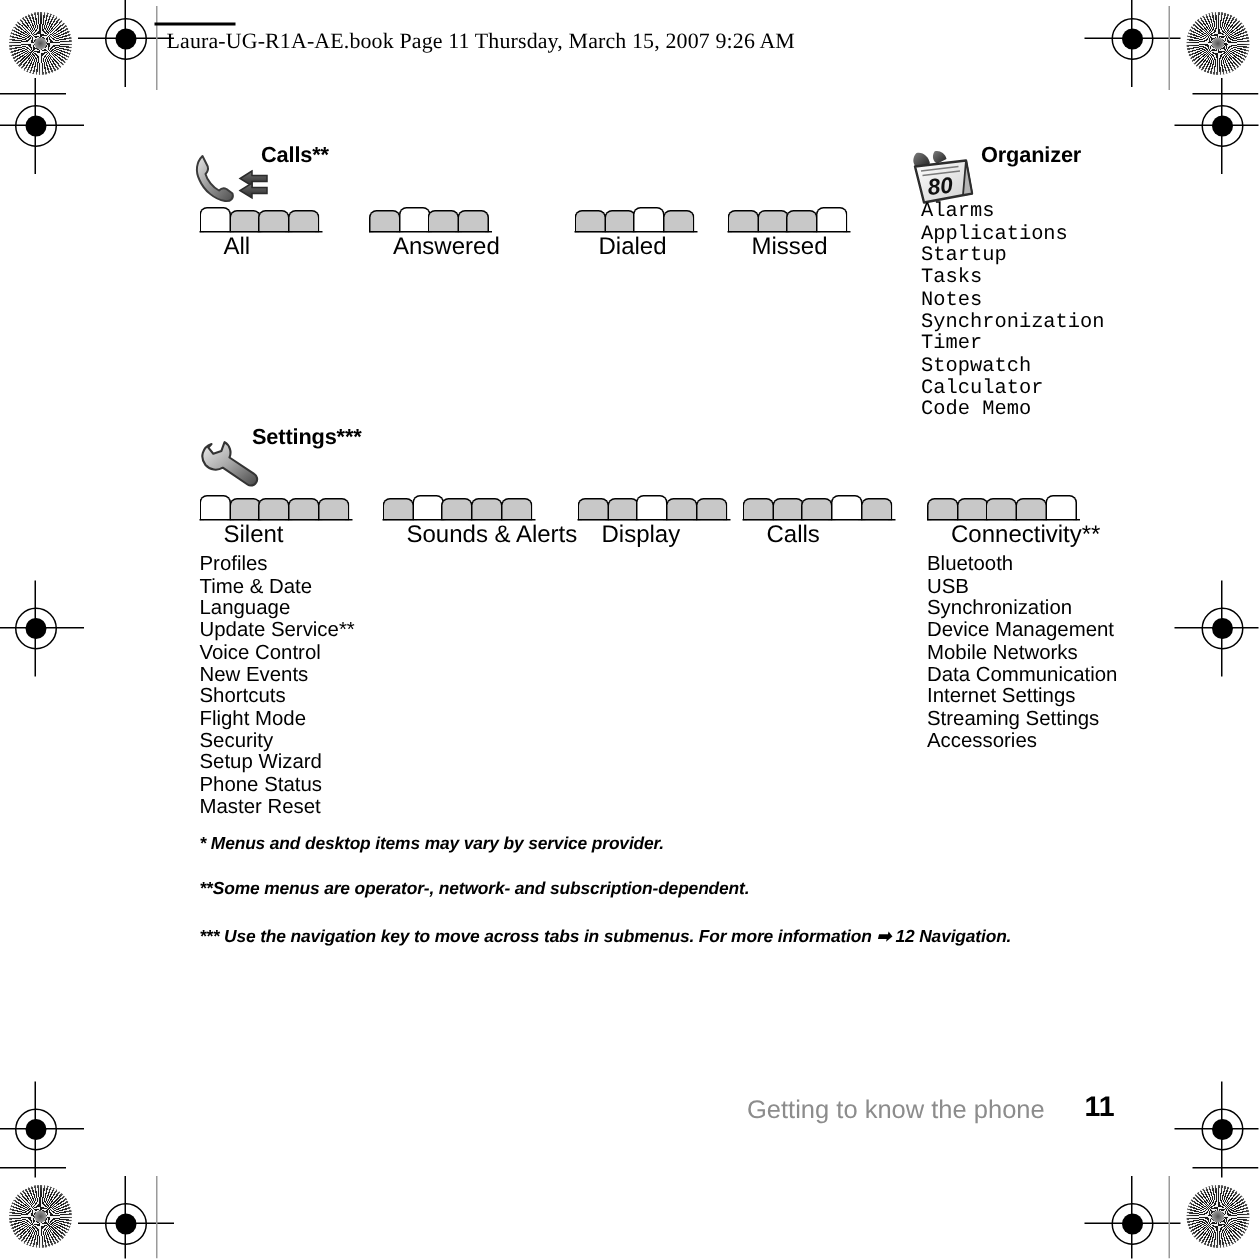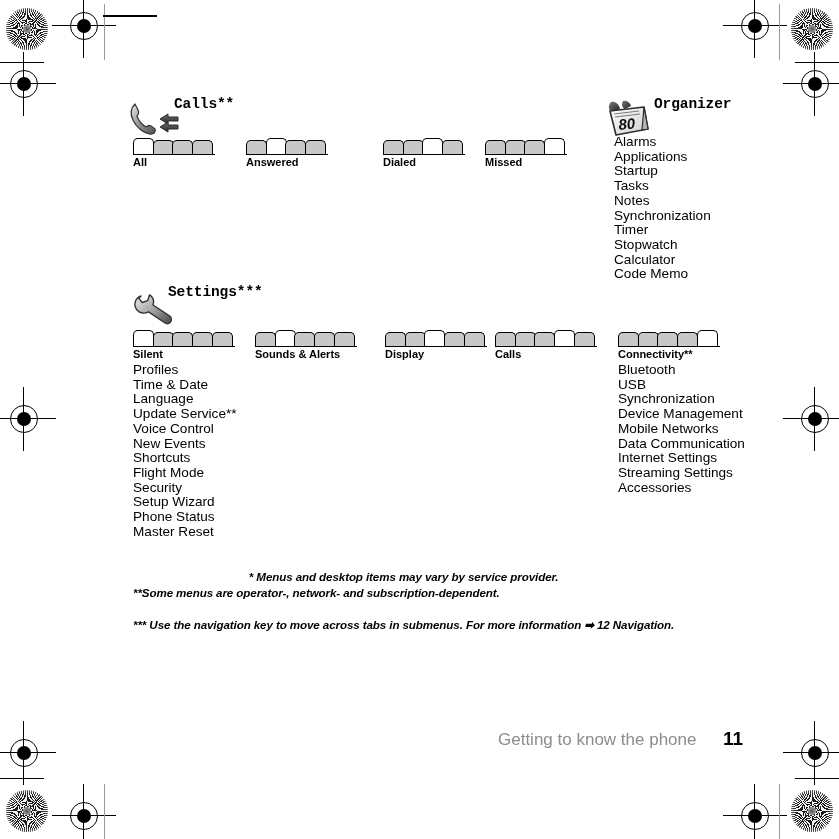--- a/index.html
+++ b/index.html
@@ -33,24 +33,24 @@
     border-radius:50%;background:#000;}
   .trimline{position:absolute;background:#000;}
   .greyline{position:absolute;background:#9a9a9a;}
 
   
   .hdr-rule{position:absolute;left:103px;top:15px;width:54px;height:1.6px;background:#000;}
   .hdr-text{position:absolute;left:111px;top:20px;font-size:14.6px;
     font-family:"Liberation Serif", serif;letter-spacing:.1px;white-space:nowrap;}
 
   
-  .sect-title{font-size:14.5px;font-weight:bold;letter-spacing:-.1px;font-family:Liberation Mono, monospace;}
+  .sect-title{font-size:14.5px;font-weight:bold;letter-spacing:-.1px;}
   .item{font-size:13.6px;line-height:14.7px;white-space:nowrap;}
   .col{position:absolute;}
-  .tabgroup-label{font-size:11px;font-weight:bold;white-space:nowrap;margin-top:1px;}
+  .tabgroup-label{font-size:16px;font-weight:normal;white-space:nowrap;margin-top:1px;margin-left:16px;}
 
   
   .tabs{position:relative;height:17px;display:flex;align-items:flex-end;}
   .tabs .tab{
     width:21px;height:15px;
     border:1.3px solid #000;
     border-bottom:none;
     border-top-left-radius:5px;border-top-right-radius:5px;
     background:#c8c8c8;
     box-sizing:border-box;
@@ -151,20 +151,21 @@
   <div class="mark crosshair" style="left:733px;top:794px;">
     <i class="hl"></i>
       <i class="vl"></i>
       <span class="ring"></span>
       <span class="dot"></span>
   </div>
   <div class="greyline" style="left:779px;top:784px;width:1px;height:55px;"></div>
   <div class="mark rosette" style="left:791px;top:790px;"></div>
 
   <div class="hdr-rule"></div>
+  <div class="hdr-text">Laura-UG-R1A-AE.book  Page 11  Thursday, March 15, 2007  9:26 AM</div>
 
   <div class="icon" style="left:126px;top:96px;width:56px;height:48px;">
     <svg viewBox="0 0 56 48" width="56" height="48">
       <defs>
         <linearGradient id="gph" x1="0" y1="0" x2="1" y2="1">
           <stop offset="0" stop-color="#e9e9e9"></stop>
             <stop offset=".45" stop-color="#9e9e9e"></stop>
           <stop offset="1" stop-color="#4f4f4f"></stop>
         </linearGradient>
         <linearGradient id="gar" x1="0" y1="0" x2="0" y2="1">
@@ -247,21 +248,21 @@
       <path d="M4 12 L38 8 L42 30 L10 36 Z" fill="url(#gpad)" stroke="#2d2d2d" stroke-width="1.6" stroke-linejoin="round"></path>
 
       <path d="M38 8 L42 30 L36 31 Z" fill="#b4b4b4" stroke="#2d2d2d" stroke-width="1.2"></path>
 
       <path d="M8 15 L33 12 M9 18 L34 15" stroke="#7a7a7a" stroke-width="1" fill="none"></path>
 
       <text x="13" y="31" font-family="Liberation Sans, sans-serif" font-size="15" font-weight="bold" font-style="italic" fill="#111" transform="rotate(-6 13 31)">80</text>
     </svg>
   </div>
   <div class="sect-title" style="position:absolute;left:654px;top:96px;">Organizer</div>
-  <div class="col" style="left:614px;top:135px;">
+  <div class="col" style="left:614px;top:135px;font-family:Liberation Mono, monospace;">
     <ul id="organizer-list" style="list-style:none;margin:0;padding:0;">
         <li class="item">Alarms</li>
         <li class="item">Applications</li>
         <li class="item">Startup</li>
         <li class="item">Tasks</li>
         <li class="item">Notes</li>
         <li class="item">Synchronization</li>
         <li class="item">Timer</li>
         <li class="item">Stopwatch</li>
         <li class="item">Calculator</li>
@@ -362,21 +363,21 @@
           <li class="item">Mobile Networks</li>
           <li class="item">Data Communication</li>
           <li class="item">Internet Settings</li>
           <li class="item">Streaming Settings</li>
           <li class="item">Accessories</li>
         </ul>
       </div>
     </div>
 
   <div id="footnotes-host" style="position:absolute;left:133px;top:553px;">
-      <div class="foot" style="position: relative; top: 16px; text-align: center;">* Menus and desktop items may vary by service provider.</div>
+      <div class="foot" style="position: relative; top: 2px;">* Menus and desktop items may vary by service provider.</div>
       <div class="foot" style="position: relative; top: 16px;">**Some menus are operator-, network- and subscription-dependent.</div>
       <div class="foot" style="position: relative; top: 32px;">*** Use the navigation key to move across tabs in submenus. For more information ➡ 12 Navigation.</div>
     </div>
 
   <div class="pg-sect" style="left:498px;top:730px;">Getting to know the phone</div>
   <div class="pg-num" style="left:723px;top:728px;">11</div>
 
 </div>
 
 </body></html>

